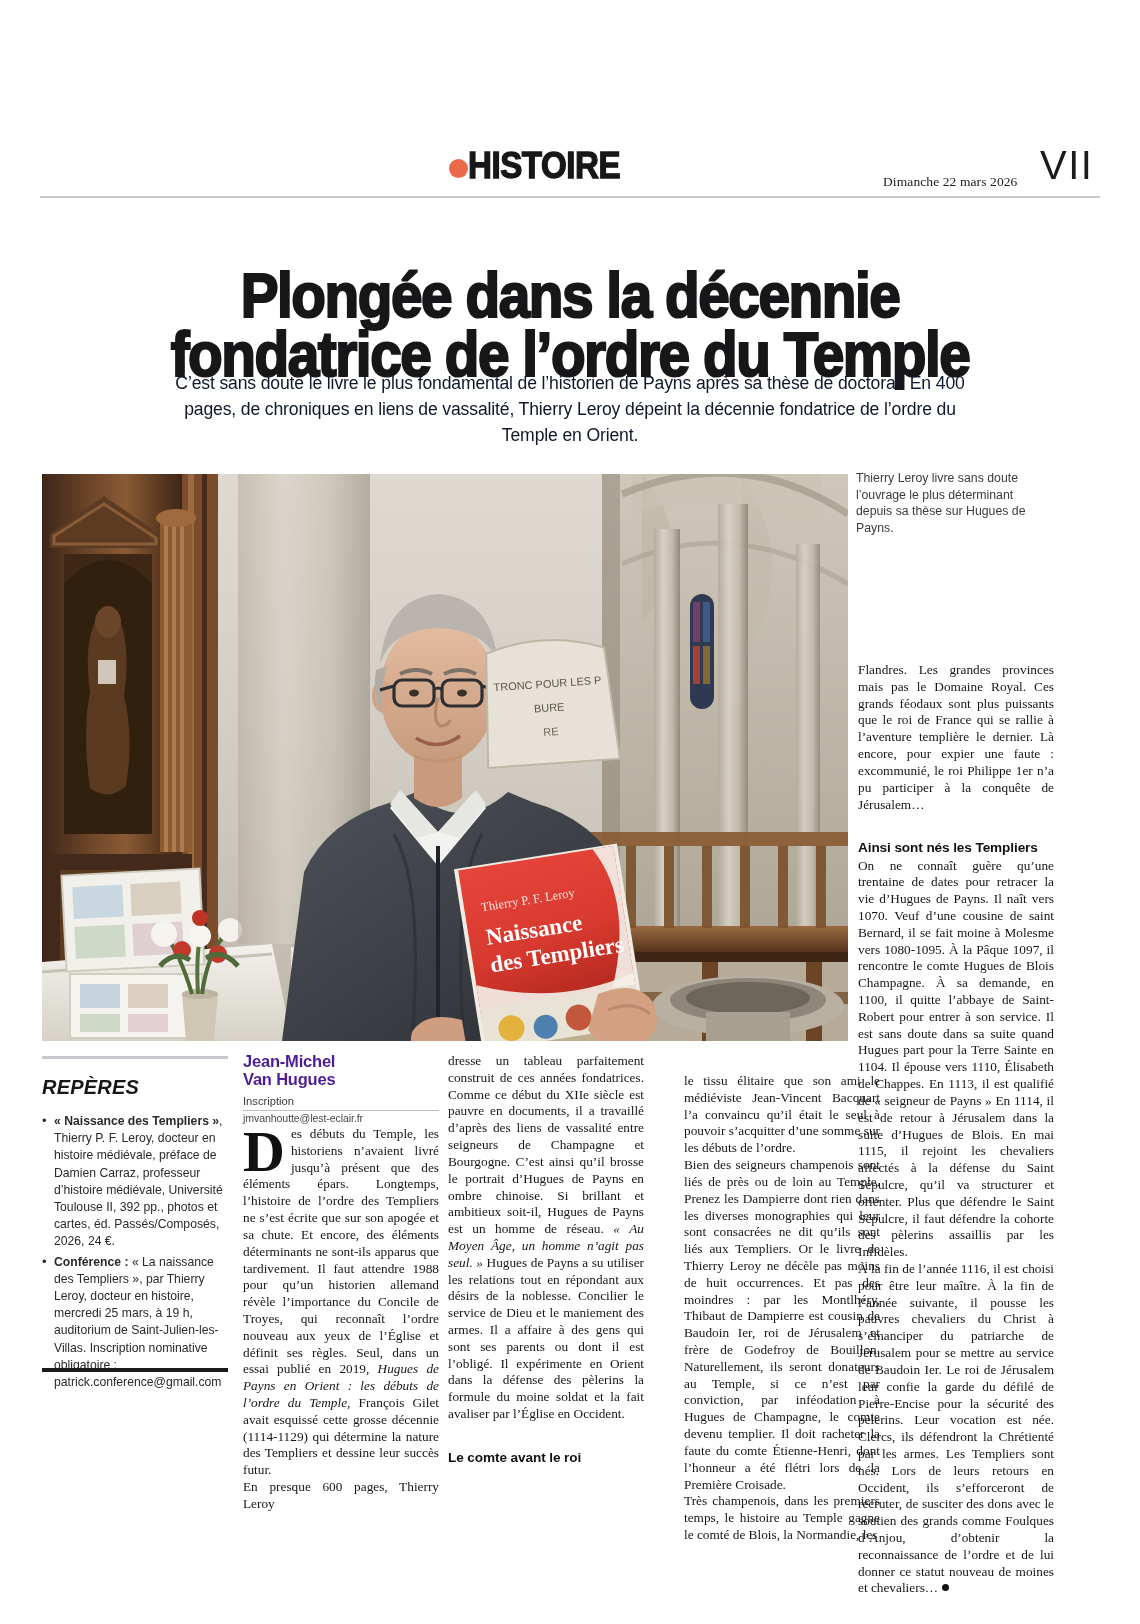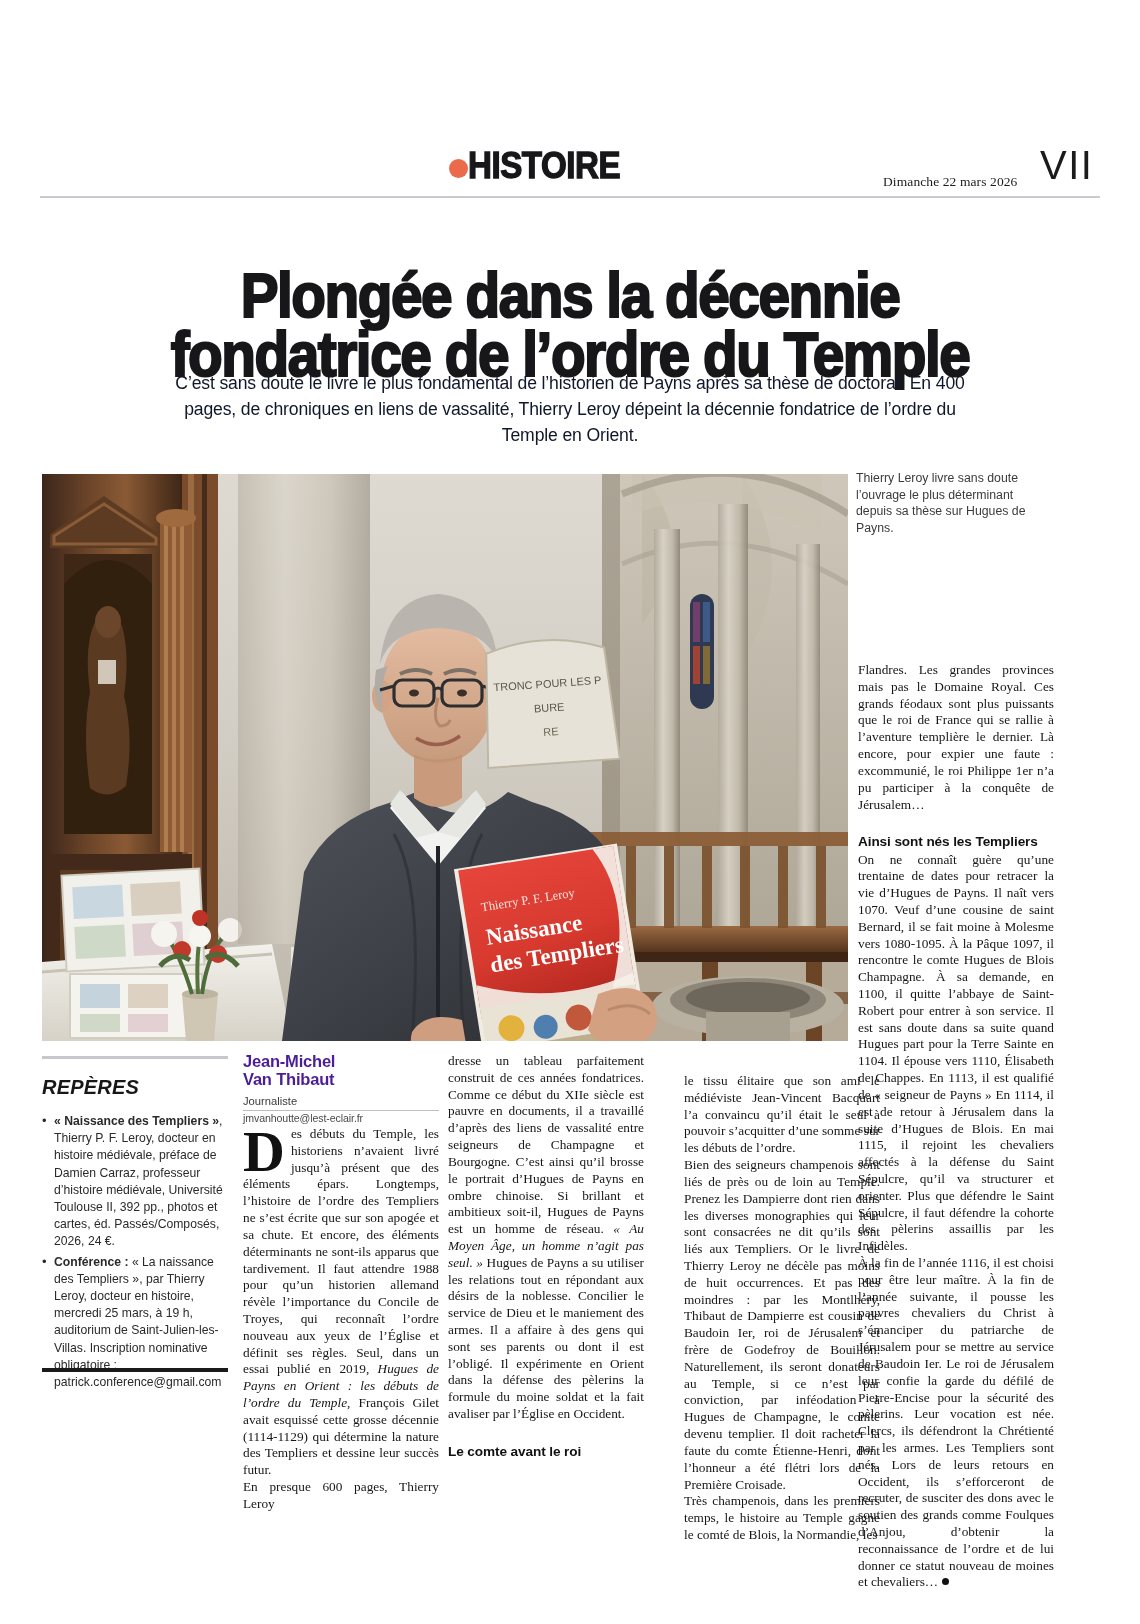--- a/index.html
+++ b/index.html
@@ -145,21 +145,21 @@
     line-height: 1.265;
     text-align: justify;
     color: #161616;
     hyphens: manual;
   }
   .col p { margin: 0; text-indent: 0; }
   .col p + p { margin-top: 0; }
   .col .sub {
     font-family: "Liberation Sans", sans-serif;
     font-weight: 700; font-size: 13.6px; color: #111;
-    margin-top: 20px; margin-bottom: 1px; text-align: left;
+    margin-top: 26px; margin-bottom: 1px; text-align: left;
     letter-spacing: -0.1px;
   }
   .col i, .col em { font-style: italic; }
 
   #col1 { left: 243px; top: 1126px; width: 196px; }
   #col2 { left: 448px; top: 1053px; width: 196px; }
   #col3 { left: 684px; top: 1053px; width: 196px; margin-top: 20px; }
   #col4 { left: 858px; top: 662px;  width: 196px; }
 
   .dropcap-para { position: relative; }
@@ -454,23 +454,23 @@
       <li>
         <b>Conférence :</b><span> « La naissance des Templiers », par Thierry Leroy, docteur en histoire, mercredi 25 mars, à 19 h, auditorium de Saint-Julien-les-Villas. Inscription nominative obligatoire : patrick.conference@gmail.com</span>
       </li>
     </ul>
   </div>
   <div class="reperes-rule-bottom"></div>
 
   <div class="byline">
     <div class="byline-name">
       <div>Jean-Michel</div>
-      <div>Van Thibaut</div>
+      <div>Van Hugues</div>
     </div>
-    <div class="byline-role">Journaliste</div>
+    <div class="byline-role">Inscription</div>
     <div class="byline-rule"></div>
     <div class="byline-mail">jmvanhoutte@lest-eclair.fr</div>
   </div>
 
   <div class="col" id="col1">
     <p class="dropcap-para">
       <span class="dropcap">D</span><span>es débuts du Temple, les historiens n’avaient livré jusqu’à présent que des éléments épars. Longtemps, l’histoire de l’ordre des Templiers ne s’est écrite que sur son apogée et sa chute. Et encore, des éléments déterminants ne sont-ils apparus que tardivement. Il faut attendre 1988 pour qu’un historien allemand révèle l’importance du Concile de Troyes, qui reconnaît l’ordre nouveau aux yeux de l’Église et définit ses règles. Seul, dans un essai publié en 2019, </span><i>Hugues de Payns en Orient : les débuts de l’ordre du Temple</i><span>, François Gilet avait esquissé cette grosse décennie (1114-1129) qui détermine la nature des Templiers et dessine leur succès futur.</span>
     </p>
     <p>En presque 600 pages, Thierry Leroy</p>
   </div>

